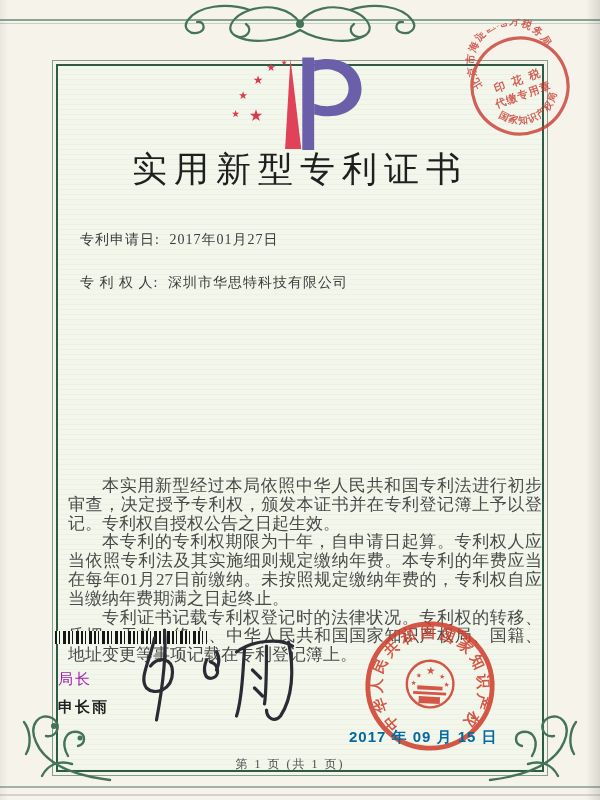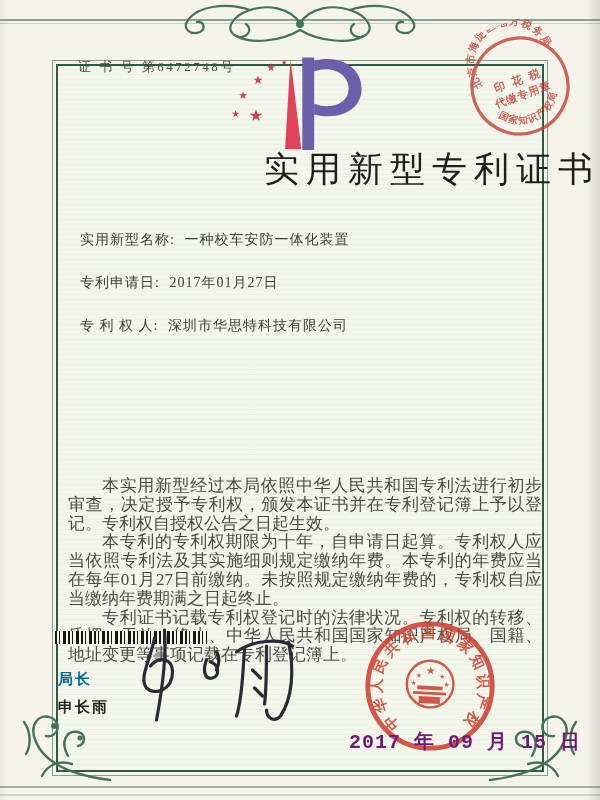--- a/index.html
+++ b/index.html
@@ -21,21 +21,21 @@
   
   .frame{position:absolute;left:52px;top:60px;width:494px;height:714px;
          border:1px solid #7fa18c;z-index:1;}
   .frame-inner{position:absolute;left:3px;top:3px;right:3px;bottom:3px;
          border:2px solid #2f5b44;background:#f3f6ea;
          background-image:repeating-linear-gradient(0deg,rgba(110,150,125,.05) 0 1px,rgba(0,0,0,0) 1px 5px);}
   svg.decor{position:absolute;z-index:2;}
 
   .cert-no{position:absolute;left:78px;top:58px;z-index:3;font-size:13px;
            letter-spacing:2.5px;color:#4a4a4a;}
-  .title{position:absolute;left:0;top:146px;width:600px;text-align:right;z-index:3;
+  .title{position:absolute;left:0;top:146px;width:600px;text-align:center;z-index:3;
          font-size:35px;letter-spacing:7px;color:#1f1f1f;font-weight:500;}
 
   .logo{position:absolute;left:228px;top:54px;z-index:3;}
   .stamp-tax{position:absolute;left:456px;top:22px;z-index:4;opacity:.78;
              transform:rotate(-20deg);}
 
   .fields{position:absolute;left:80px;top:230px;z-index:3;}
   .field-row{font-size:14px;color:#3c3c3c;letter-spacing:1px;line-height:19px;
              margin-bottom:24px;white-space:nowrap;}
   .field-row .fv{margin-left:5px;}
@@ -43,28 +43,28 @@
 
   .bodytext{position:absolute;left:68px;top:477px;width:474px;z-index:3;}
   .bodytext p{margin:0;font-size:17px;line-height:18.8px;color:#4a4a4a;
               text-align:justify;text-indent:2em;}
 
   .barcode{position:absolute;left:55px;top:631px;width:152px;height:13px;z-index:3;
            background:repeating-linear-gradient(90deg,#161616 0 2px,#f3f6ea 2px 4px,
            #161616 4px 5px,#f3f6ea 5px 8px,#161616 8px 11px,#f3f6ea 11px 13px);}
 
   .sig-title{position:absolute;left:58px;top:670px;z-index:3;font-size:15px;
-             font-weight:700;letter-spacing:2px;color:#0369a1;}
+             font-weight:400;letter-spacing:2px;color:#a21caf;}
   .sig-name{position:absolute;left:58px;top:698px;z-index:3;font-size:15px;
             font-weight:700;letter-spacing:2px;color:#222;text-align:center;}
   .signature{position:absolute;left:118px;top:626px;z-index:3;}
 
   .seal{position:absolute;left:362px;top:618px;z-index:4;opacity:.88;transform:rotate(3deg);}
-  .issue-date{position:absolute;left:349px;top:728px;z-index:5;font-size:20px;
-              font-weight:700;color:#701a75;letter-spacing:1px;font-family:Liberation Mono, monospace;}
+  .issue-date{position:absolute;left:349px;top:728px;z-index:5;font-size:15px;
+              font-weight:700;color:#0369a1;letter-spacing:1px;}
   .footer{position:absolute;left:0;top:756px;width:580px;text-align:center;z-index:3;
           font-size:12px;letter-spacing:2px;color:#4c4c4c;}
 
   .ringtext{font-family:"Liberation Serif","DejaVu Serif",serif;font-weight:700;}
 </style>
 </head>
 <body>
 
 <div id="page">
 
@@ -103,21 +103,20 @@
   </svg>
   <svg class="decor" style="left:482px;top:682px;" width="104" height="104" viewBox="0 0 104 104">
     <g transform="translate(104,0) scale(-1,1)" stroke="#44735a" stroke-width="2.4" fill="none" stroke-linecap="round">
       <path d="M96,98 C64,94 32,84 22,60 C14,42 26,30 38,36 C48,41 44,56 32,54"></path>
       <path d="M54,74 C46,60 52,48 64,50 C72,52 72,62 64,64"></path>
       <path d="M28,94 C34,82 46,78 58,82"></path>
       <path d="M12,72 C18,62 16,48 10,40"></path>
     </g>
   </svg>
 
-  <div class="cert-no">证 书 号 第6472748号</div>
 
   <svg class="logo" width="140" height="108" viewBox="0 0 130 100">
     <text x="52" y="10" font-size="7" fill="#d93a4b" text-anchor="middle">★</text>
     <text x="40" y="16" font-size="10" fill="#d93a4b" text-anchor="middle">★</text>
     <text x="28" y="28" font-size="11" fill="#d93a4b" text-anchor="middle">★</text>
     <text x="14" y="42" font-size="10" fill="#d93a4b" text-anchor="middle">★</text>
     <text x="7" y="58" font-size="9" fill="#d93a4b" text-anchor="middle">★</text>
     <text x="26" y="62" font-size="15" fill="#d93a4b" text-anchor="middle">★</text>
     <polygon points="58,4 53,88 68,88" fill="#e0425a"></polygon>
     <polygon points="69,3 69,89 80,89 80,3" fill="#6a5fa8"></polygon>
@@ -136,24 +135,20 @@
     <text class="ringtext" font-size="9" fill="#c8382e" letter-spacing="1">
       <textPath href="#taxBot">国家知识产权局</textPath>
     </text>
     <text x="60" y="58" font-size="10.5" fill="#c8382e" text-anchor="middle" letter-spacing="2" class="ringtext">印 花 税</text>
     <text x="60" y="72" font-size="10" fill="#c8382e" text-anchor="middle" letter-spacing="1" class="ringtext">代缴专用章</text>
   </svg>
 
   <div class="title">实用新型专利证书</div>
 
   <div class="fields">
-    <div class="field-row">
-      <span class="fl">实用新型名称:</span>
-      <span class="fv">一种校车安防一体化装置</span>
-    </div>
     <div class="field-row">
       <span class="fl">专利申请日:</span>
       <span class="fv">2017年01月27日</span>
     </div>
     <div class="field-row gap">
       <span class="fl">专 利 权 人:</span>
       <span class="fv">深圳市华思特科技有限公司</span>
     </div>
   </div>
 
@@ -199,14 +194,15 @@
       <text x="53" y="70" font-size="7" text-anchor="middle">★</text>
       <text x="87" y="70" font-size="7" text-anchor="middle">★</text>
       <rect x="57" y="70" width="26" height="4"></rect>
       <rect x="53" y="76" width="34" height="3"></rect>
       <rect x="59" y="81" width="22" height="7"></rect>
     </g>
   </svg>
 
   <div class="issue-date sans">2017 年 09 月 15 日</div>
 
+  <div class="footer">第 1 页 (共 1 页)</div>
 
 </div>
 
 </body></html>

